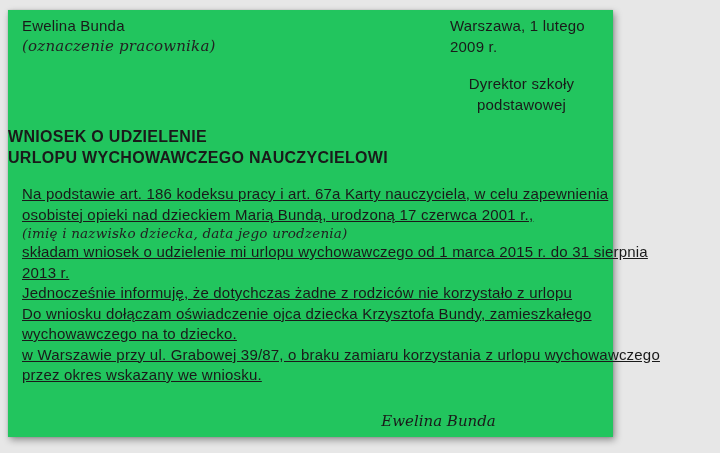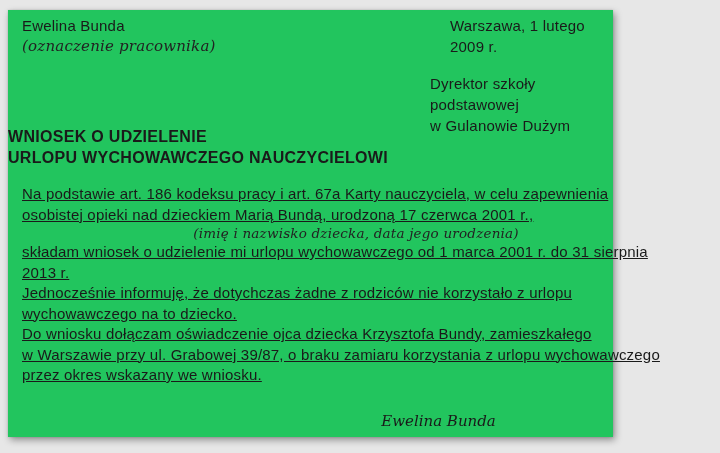--- a/index.html
+++ b/index.html
@@ -48,20 +48,21 @@
     line-height: 21px;
     letter-spacing: 0.2px;
   }
   .recipient {
     position: absolute;
     left: 422px;
     top: 63px;
     font-size: 15px;
     line-height: 21px;
     letter-spacing: 0.2px;
+    text-align: center;
   }
   .doc-title {
     position: absolute;
     left: 0;
     top: 116px;
     width: 100%;
     text-align: left;
     font-weight: bold;
     font-size: 16px;
     line-height: 21px;
@@ -78,21 +79,21 @@
   }
   .body-text .line {
     white-space: nowrap;
     text-decoration: underline;
   }
   .body-text .caption {
     font-family: "DejaVu Serif", serif;
     font-style: italic;
     font-size: 13.5px;
     line-height: 17px;
-    text-align: center;
+    text-align: left;
     color: #222;
     white-space: nowrap;
   }
   .signature {
     position: absolute;
     left: 0;
     top: 401px;
     width: 100%;
     text-align: center;
     font-family: "DejaVu Serif", serif;
@@ -112,37 +113,36 @@
 
   <div class="sender">
     <div>Ewelina Bunda</div>
     <div class="descr">(oznaczenie pracownika)</div>
   </div>
 
   <div class="dateline">Warszawa, 1 lutego 2009 r.</div>
 
   <div class="recipient">
     <div>Dyrektor szkoły podstawowej</div>
-    <div>w Gulanowie Dużym</div>
   </div>
 
   <div class="doc-title">
     <div>WNIOSEK O UDZIELENIE</div>
     <div>URLOPU WYCHOWAWCZEGO NAUCZYCIELOWI</div>
   </div>
 
   <div class="body-text">
     <div class="line">Na podstawie art. 186 kodeksu pracy i art. 67a Karty nauczyciela, w celu zapewnienia</div>
     <div class="line">osobistej opieki nad dzieckiem Marią Bundą, urodzoną 17 czerwca 2001 r.,</div>
     <div class="caption">(imię i nazwisko dziecka, data jego urodzenia)</div>
-    <div class="line">składam wniosek o udzielenie mi urlopu wychowawczego od 1 marca 2001 r. do 31 sierpnia</div>
+    <div class="line">składam wniosek o udzielenie mi urlopu wychowawczego od 1 marca 2015 r. do 31 sierpnia</div>
     <div class="line">2013 r.</div>
     <div class="line">Jednocześnie informuję, że dotychczas żadne z rodziców nie korzystało z urlopu</div>
+    <div class="line">Do wniosku dołączam oświadczenie ojca dziecka Krzysztofa Bundy, zamieszkałego</div>
     <div class="line">wychowawczego na to dziecko.</div>
-    <div class="line">Do wniosku dołączam oświadczenie ojca dziecka Krzysztofa Bundy, zamieszkałego</div>
     <div class="line">w Warszawie przy ul. Grabowej 39/87, o braku zamiaru korzystania z urlopu wychowawczego</div>
     <div class="line">przez okres wskazany we wniosku.</div>
   </div>
 
   <div class="signature">
     <span>Ewelina Bunda</span>
   </div>
 
 </div>
 

